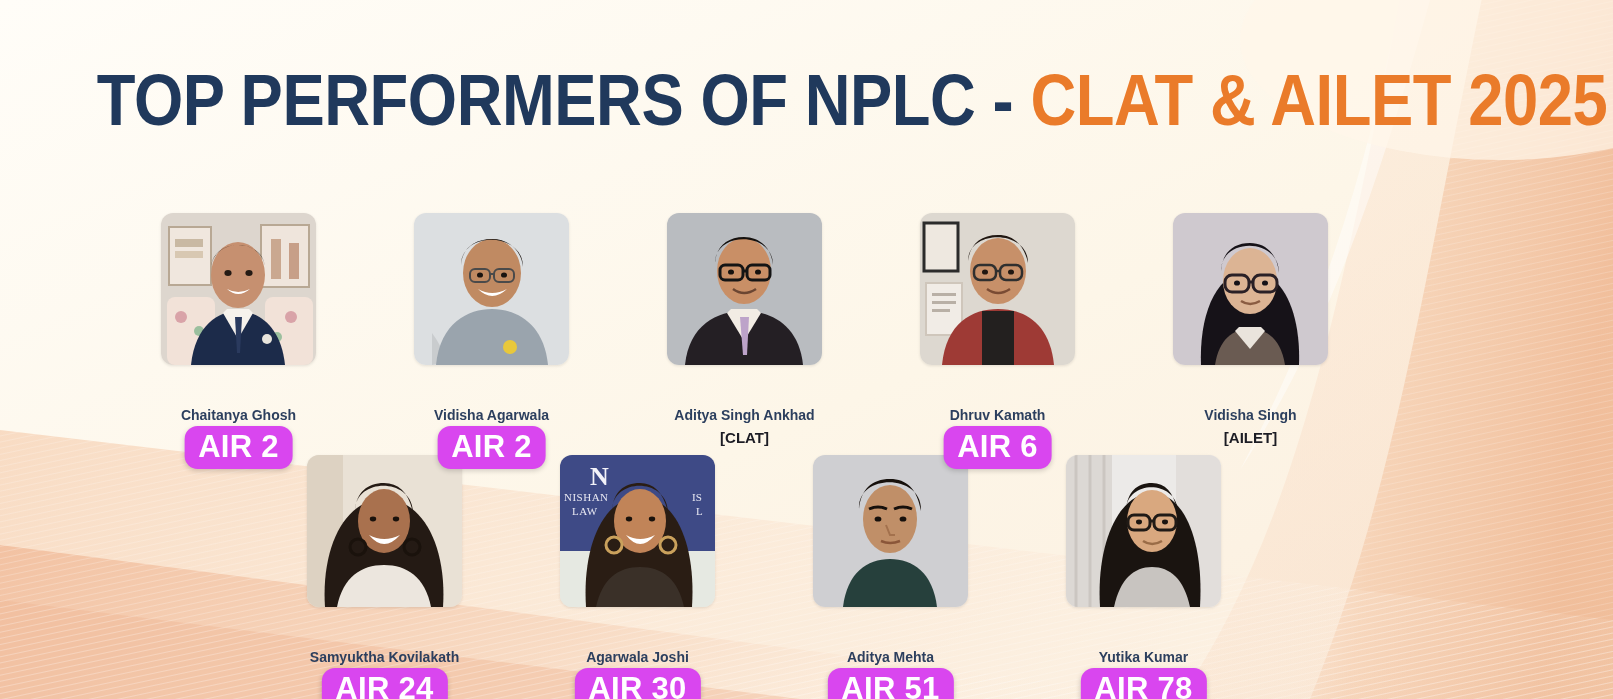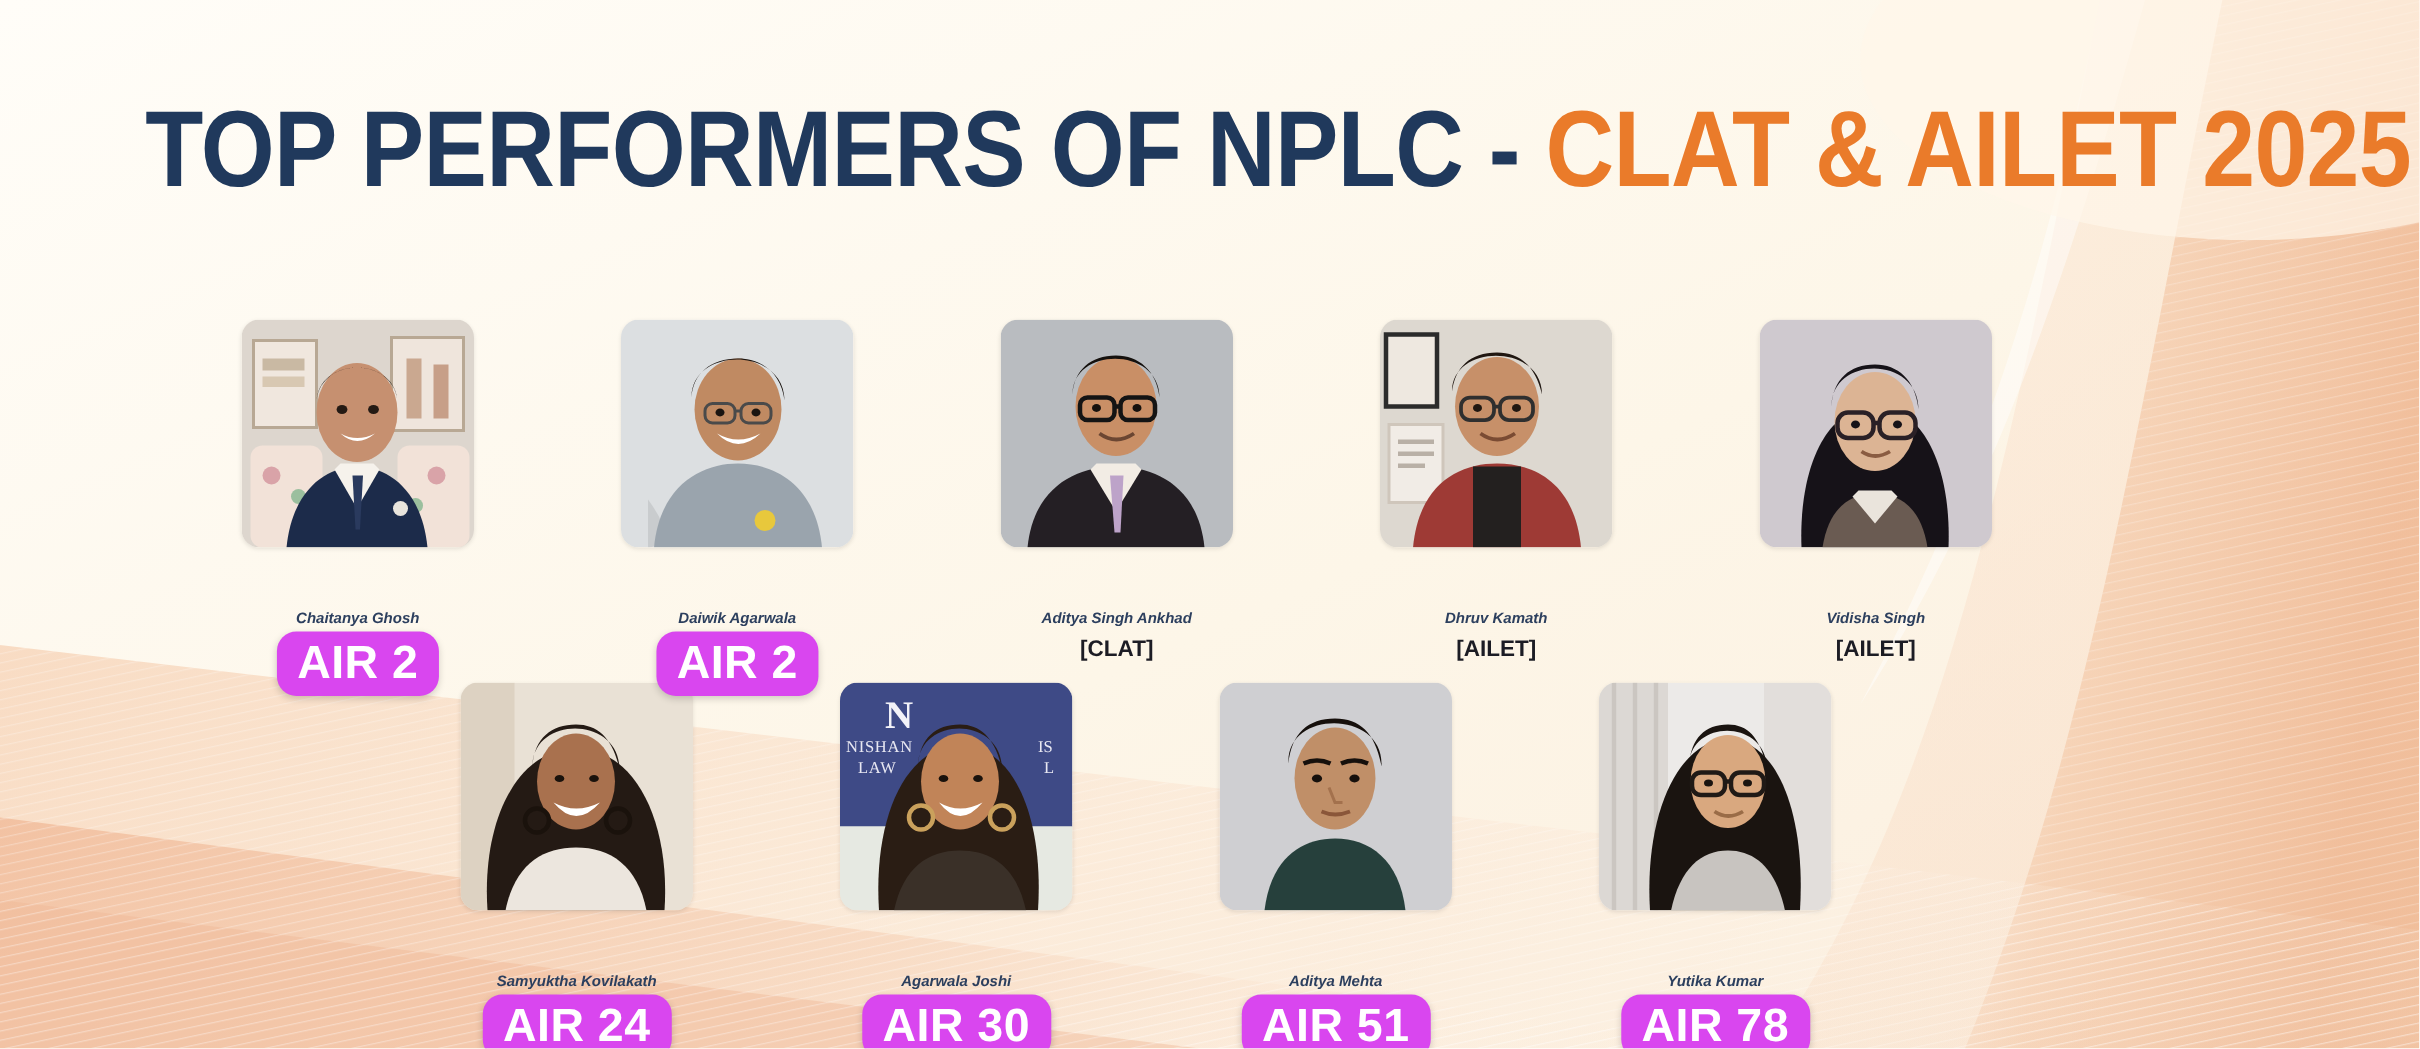--- a/index.html
+++ b/index.html
@@ -81,26 +81,25 @@
     font-weight:bold;
     line-height:1;
     letter-spacing:0.3px;
     white-space:nowrap;
     box-shadow:0 2px 5px rgba(0,0,0,0.17);
     z-index:3;
   }
 
   .person-name {
     margin-top:42px;
-    font-size:10px;
+    font-size:14px;
     font-weight:bold;
     color:#2c3f5e;
     white-space:nowrap;
     text-align:center;
-    font-style:italic;
   }
   .person-exam {
     margin-top:6px;
     font-size:15px;
     font-weight:bold;
     color:#1c1c24;
     white-space:nowrap;
     text-align:center;
   }
 </style>
@@ -209,21 +208,21 @@
           <path d="M47,52 C47,18 109,18 109,54 C107,36 94,26 78,26 C60,26 48,36 47,52 Z" fill="#1a1410"></path>
           <rect x="56" y="56" width="20" height="13" rx="5" fill="none" stroke="#4a4a4a" stroke-width="2"></rect>
           <rect x="80" y="56" width="20" height="13" rx="5" fill="none" stroke="#4a4a4a" stroke-width="2"></rect>
           <line x1="76" y1="61" x2="80" y2="61" stroke="#4a4a4a" stroke-width="2"></line>
           <ellipse cx="66" cy="62" rx="3" ry="2.6" fill="#1a1410"></ellipse>
           <ellipse cx="90" cy="62" rx="3" ry="2.6" fill="#1a1410"></ellipse>
           <path d="M64,76 Q78,90 93,76 Q78,84 64,76 Z" fill="#ffffff"></path>
         </svg>
       </div>
       <div class="badge">AIR 2</div>
-      <div class="person-name">Daiwik Agarwala</div>
+      <div class="person-name">Vidisha Agarwala</div>
       <div class="person-exam">[CLAT]</div>
     </div>
 
     <div class="card">
       <div class="photo-wrap">
         <svg class="photo" viewBox="0 0 155 152" preserveAspectRatio="none">
           <rect width="155" height="152" fill="#b9bcc0"></rect>
           <path d="M18,152 C22,112 50,98 77,98 C104,98 132,112 136,152 Z" fill="#241f24"></path>
           <path d="M60,100 L77,128 L94,100 L90,96 L64,96 Z" fill="#f2ece4"></path>
           <path d="M73,104 L82,104 L80,142 L76,142 Z" fill="#bda3c9"></path>
@@ -255,20 +254,21 @@
           <ellipse cx="78" cy="58" rx="28" ry="33" fill="#c79069"></ellipse>
           <path d="M48,48 C48,16 108,16 108,50 C104,32 94,22 78,22 C60,22 50,32 48,48 Z" fill="#201711"></path>
           <rect x="54" y="52" width="22" height="15" rx="6" fill="none" stroke="#2f2f2f" stroke-width="2.5"></rect>
           <rect x="80" y="52" width="22" height="15" rx="6" fill="none" stroke="#2f2f2f" stroke-width="2.5"></rect>
           <line x1="76" y1="58" x2="80" y2="58" stroke="#2f2f2f" stroke-width="2.5"></line>
           <ellipse cx="65" cy="59" rx="3" ry="2.6" fill="#201711"></ellipse>
           <ellipse cx="91" cy="59" rx="3" ry="2.6" fill="#201711"></ellipse>
           <path d="M67,76 Q78,84 90,76" stroke="#7a4b33" stroke-width="2.5" fill="none"></path>
         </svg>
       </div>
+      <div class="badge">AIR 6</div>
       <div class="person-name">Dhruv Kamath</div>
       <div class="person-exam">[AILET]</div>
     </div>
 
     <div class="card">
       <div class="photo-wrap">
         <svg class="photo" viewBox="0 0 155 152" preserveAspectRatio="none">
           <rect width="155" height="152" fill="#cfc9cf"></rect>
           <path d="M28,152 C26,100 44,58 77,58 C110,58 128,100 126,152 Z" fill="#161218"></path>
           <path d="M42,152 C46,126 60,116 77,116 C94,116 108,126 112,152 Z" fill="#6a5b52"></path>

